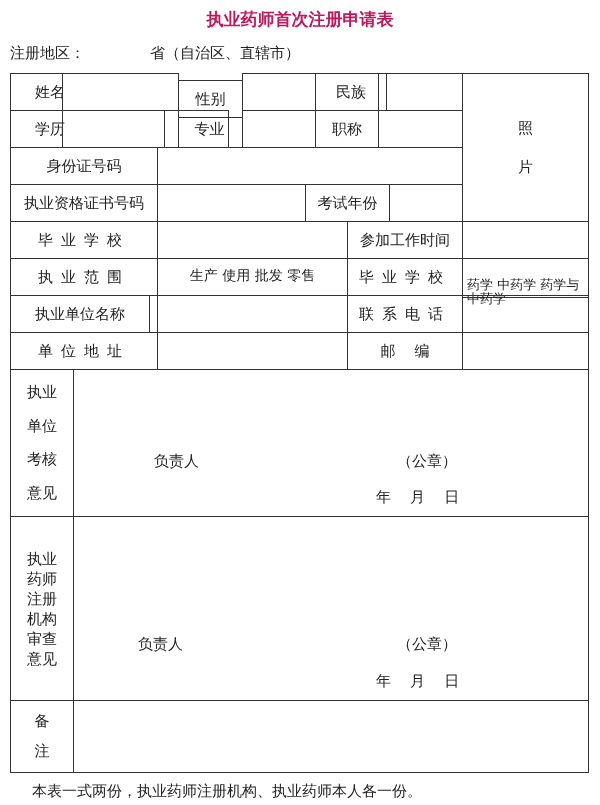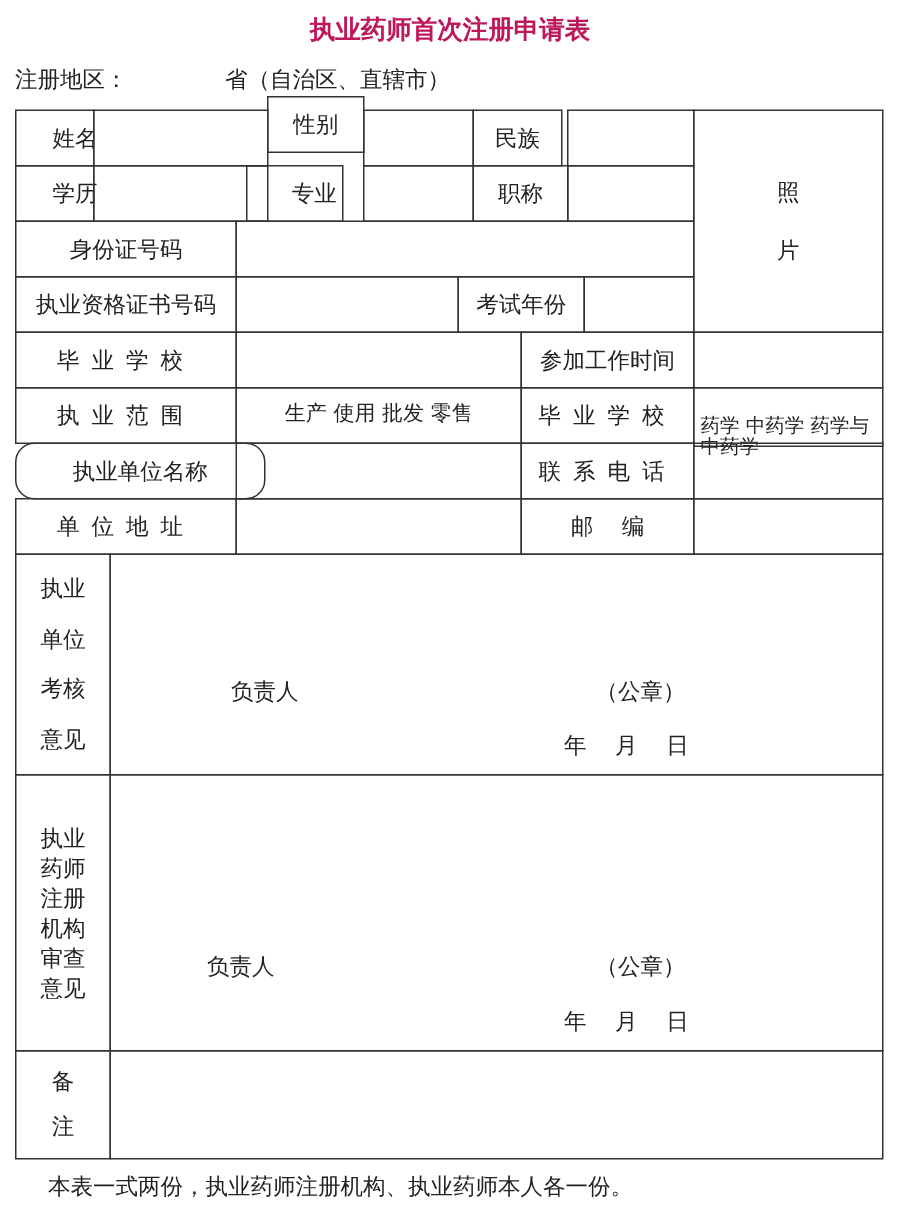--- a/index.html
+++ b/index.html
@@ -29,25 +29,25 @@
 
 <div class="region">
   <span>注册地区：</span>
   <span class="suffix">省（自治区、直辖市）</span>
 </div>
 
 <div class="cell left" style="left:10px;top:73px;width:53px;height:38px;">
     <span class="txt">姓名</span>
   </div>
 <div class="cell" style="left:62px;top:73px;width:117px;height:38px;"></div>
-<div class="cell" style="left:178px;top:64px;width:65px;height:38px;">
+<div class="cell" style="left:178px;top:80px;width:65px;height:38px;">
     <span class="txt">性别</span>
   </div>
 <div class="cell" style="left:242px;top:73px;width:74px;height:38px;"></div>
-<div class="cell" style="left:315px;top:73px;width:60px;height:38px;align-items:center;">
+<div class="cell" style="left:315px;top:73px;width:72px;height:38px;align-items:center;">
     <span class="txt">民族</span>
   </div>
 <div class="cell" style="left:378px;top:73px;width:85px;height:38px;"></div>
 
 <div class="cell photo" style="left:462px;top:73px;width:127px;height:149px;">
   <span class="ch">照</span>
   <span class="ch">片</span>
 </div>
 
 <div class="cell left" style="left:10px;top:110px;width:53px;height:38px;">
@@ -92,21 +92,21 @@
 <div class="cell" style="left:157px;top:258px;width:191px;height:38px;font-size:14px;align-items:flex-start;padding-top:8px;">
     <span class="txt">生产 使用 批发 零售</span>
   </div>
 <div class="cell spaced" style="left:347px;top:258px;width:116px;height:38px;">
     <span class="txt">毕业学校</span>
   </div>
 <div class="cell small" style="left:462px;top:258px;width:127px;height:38px;">
     <span>药学  中药学 药学与中药学</span>
   </div>
 
-<div class="cell" style="left:10px;top:295px;width:167px;height:38px;border-radius:13px;">
+<div class="cell" style="left:10px;top:295px;width:140px;height:38px;">
     <span class="txt">执业单位名称</span>
   </div>
 <div class="cell" style="left:157px;top:295px;width:191px;height:38px;"></div>
 <div class="cell spaced" style="left:347px;top:295px;width:116px;height:38px;">
     <span class="txt">联系电话</span>
   </div>
 <div class="cell" style="left:462px;top:295px;width:127px;height:38px;"></div>
 
 <div class="cell spaced" style="left:10px;top:332px;width:148px;height:38px;">
     <span class="txt">单位地址</span>

